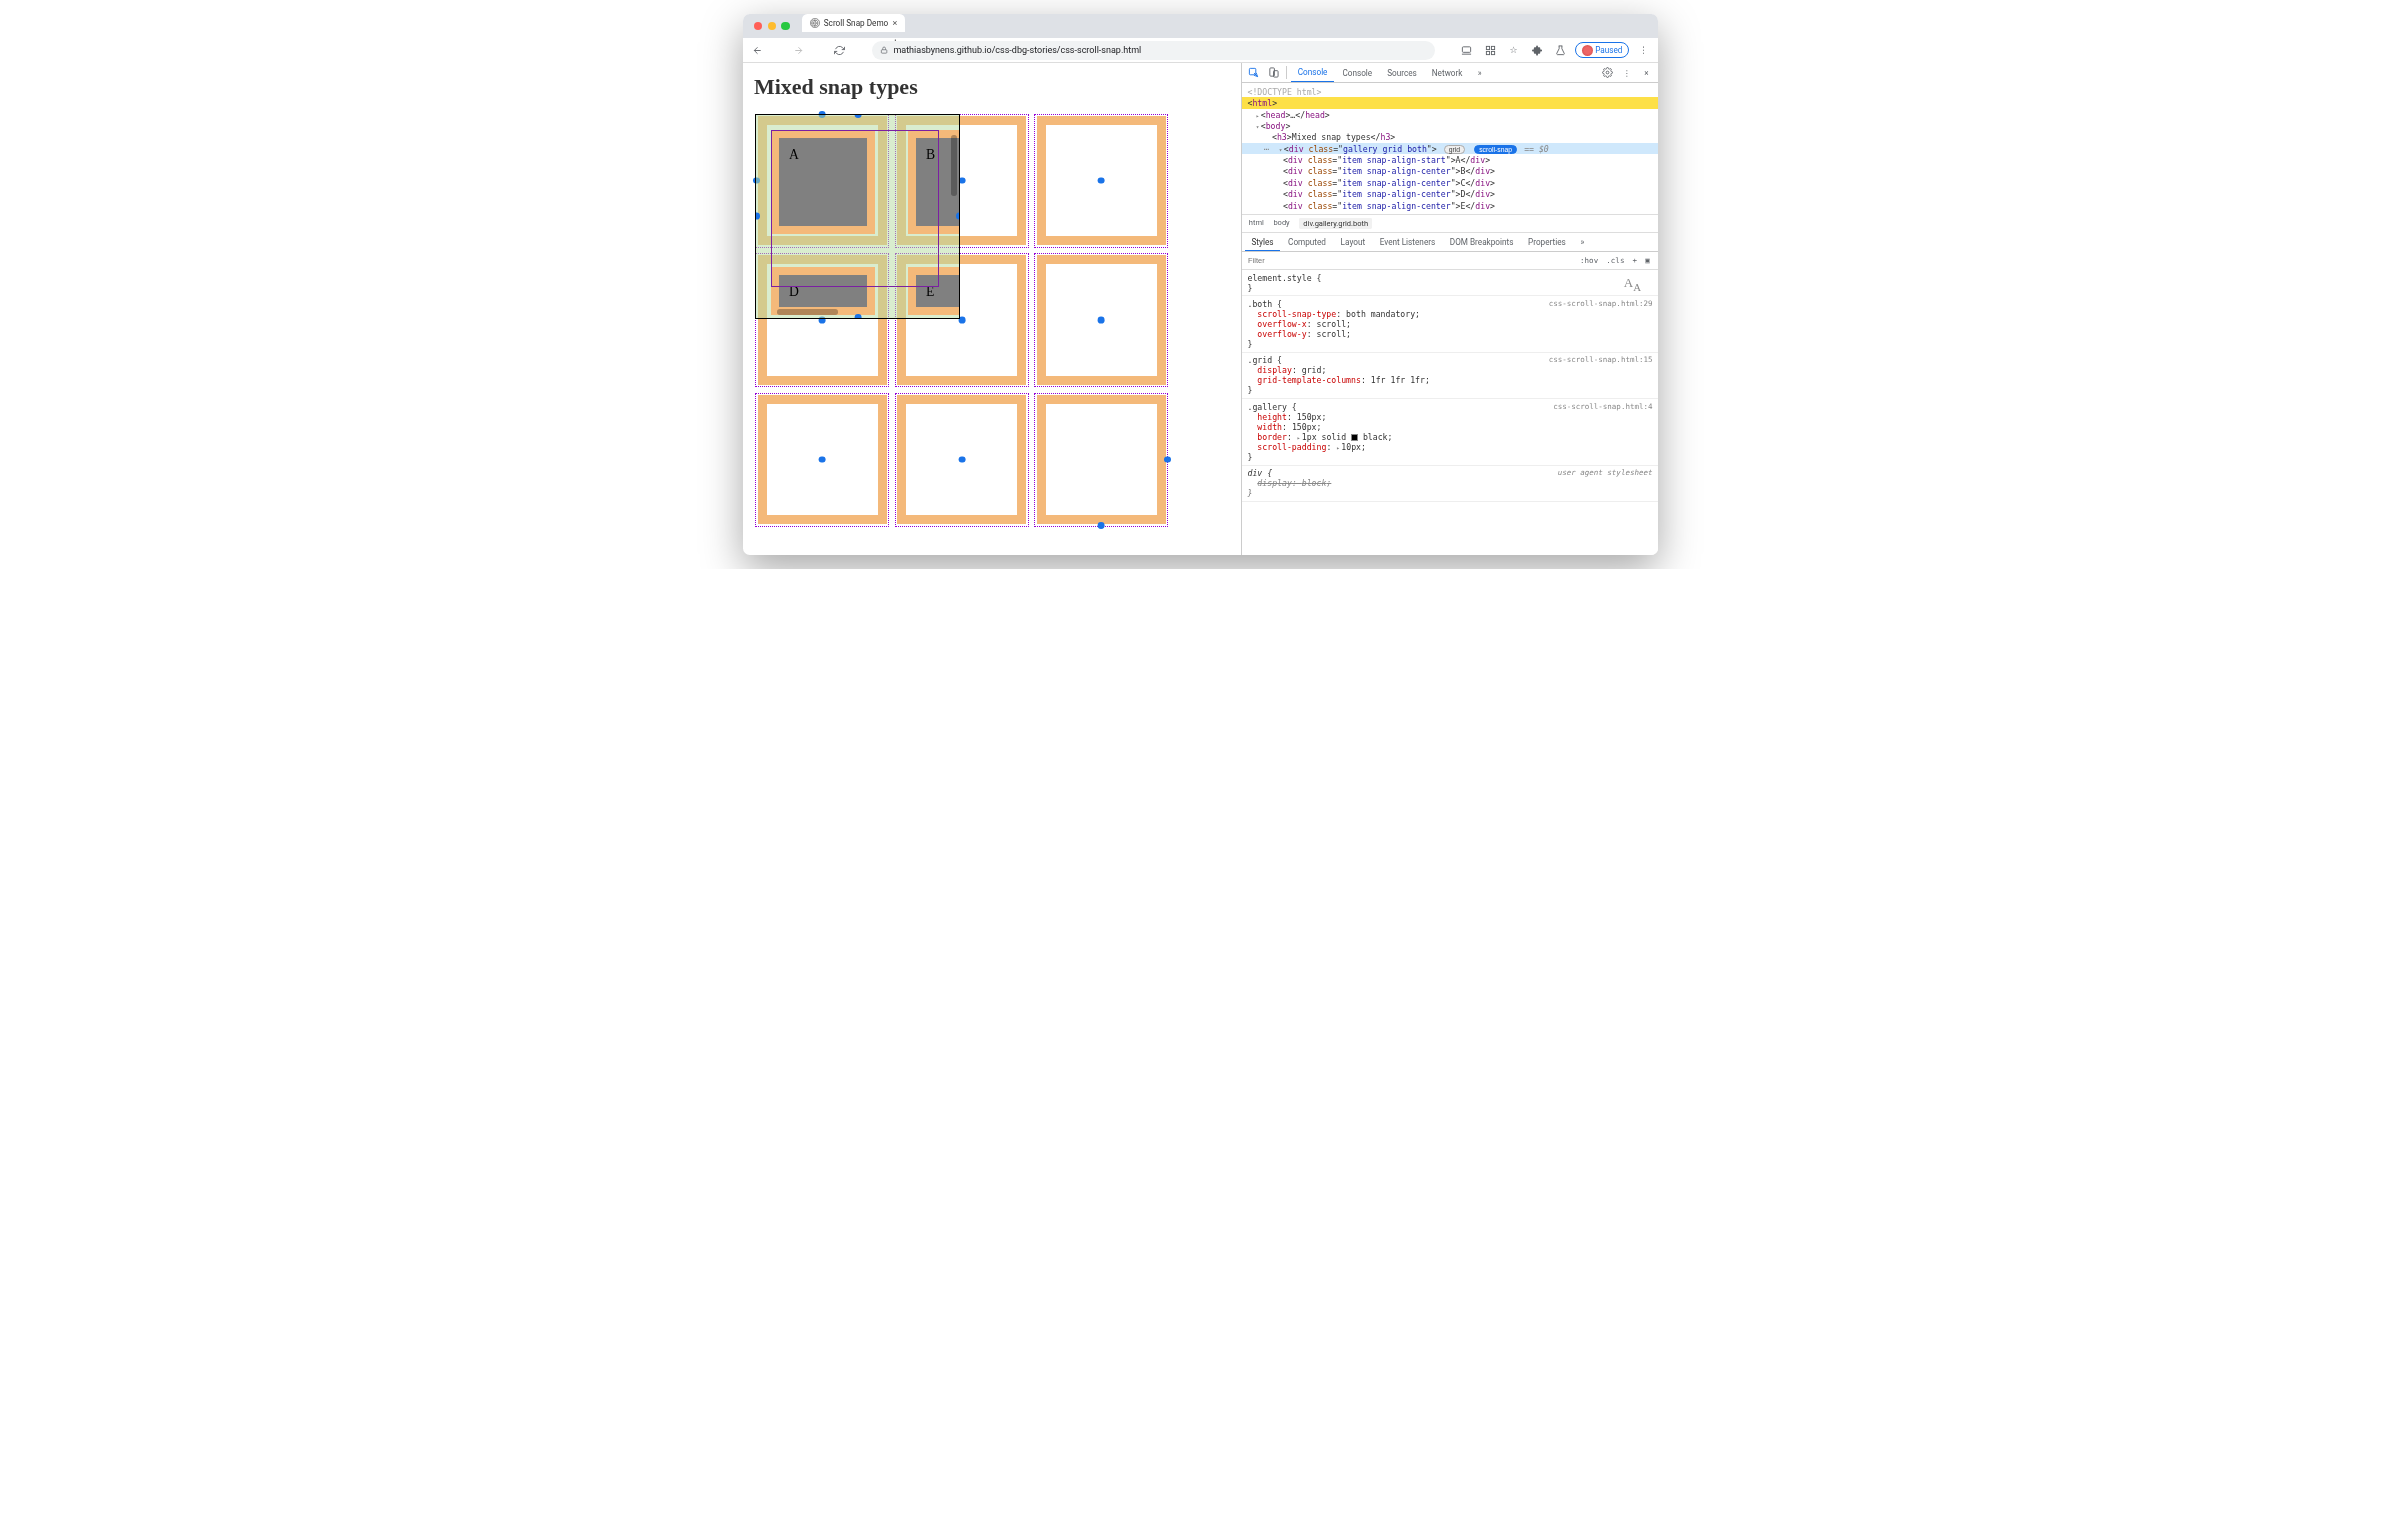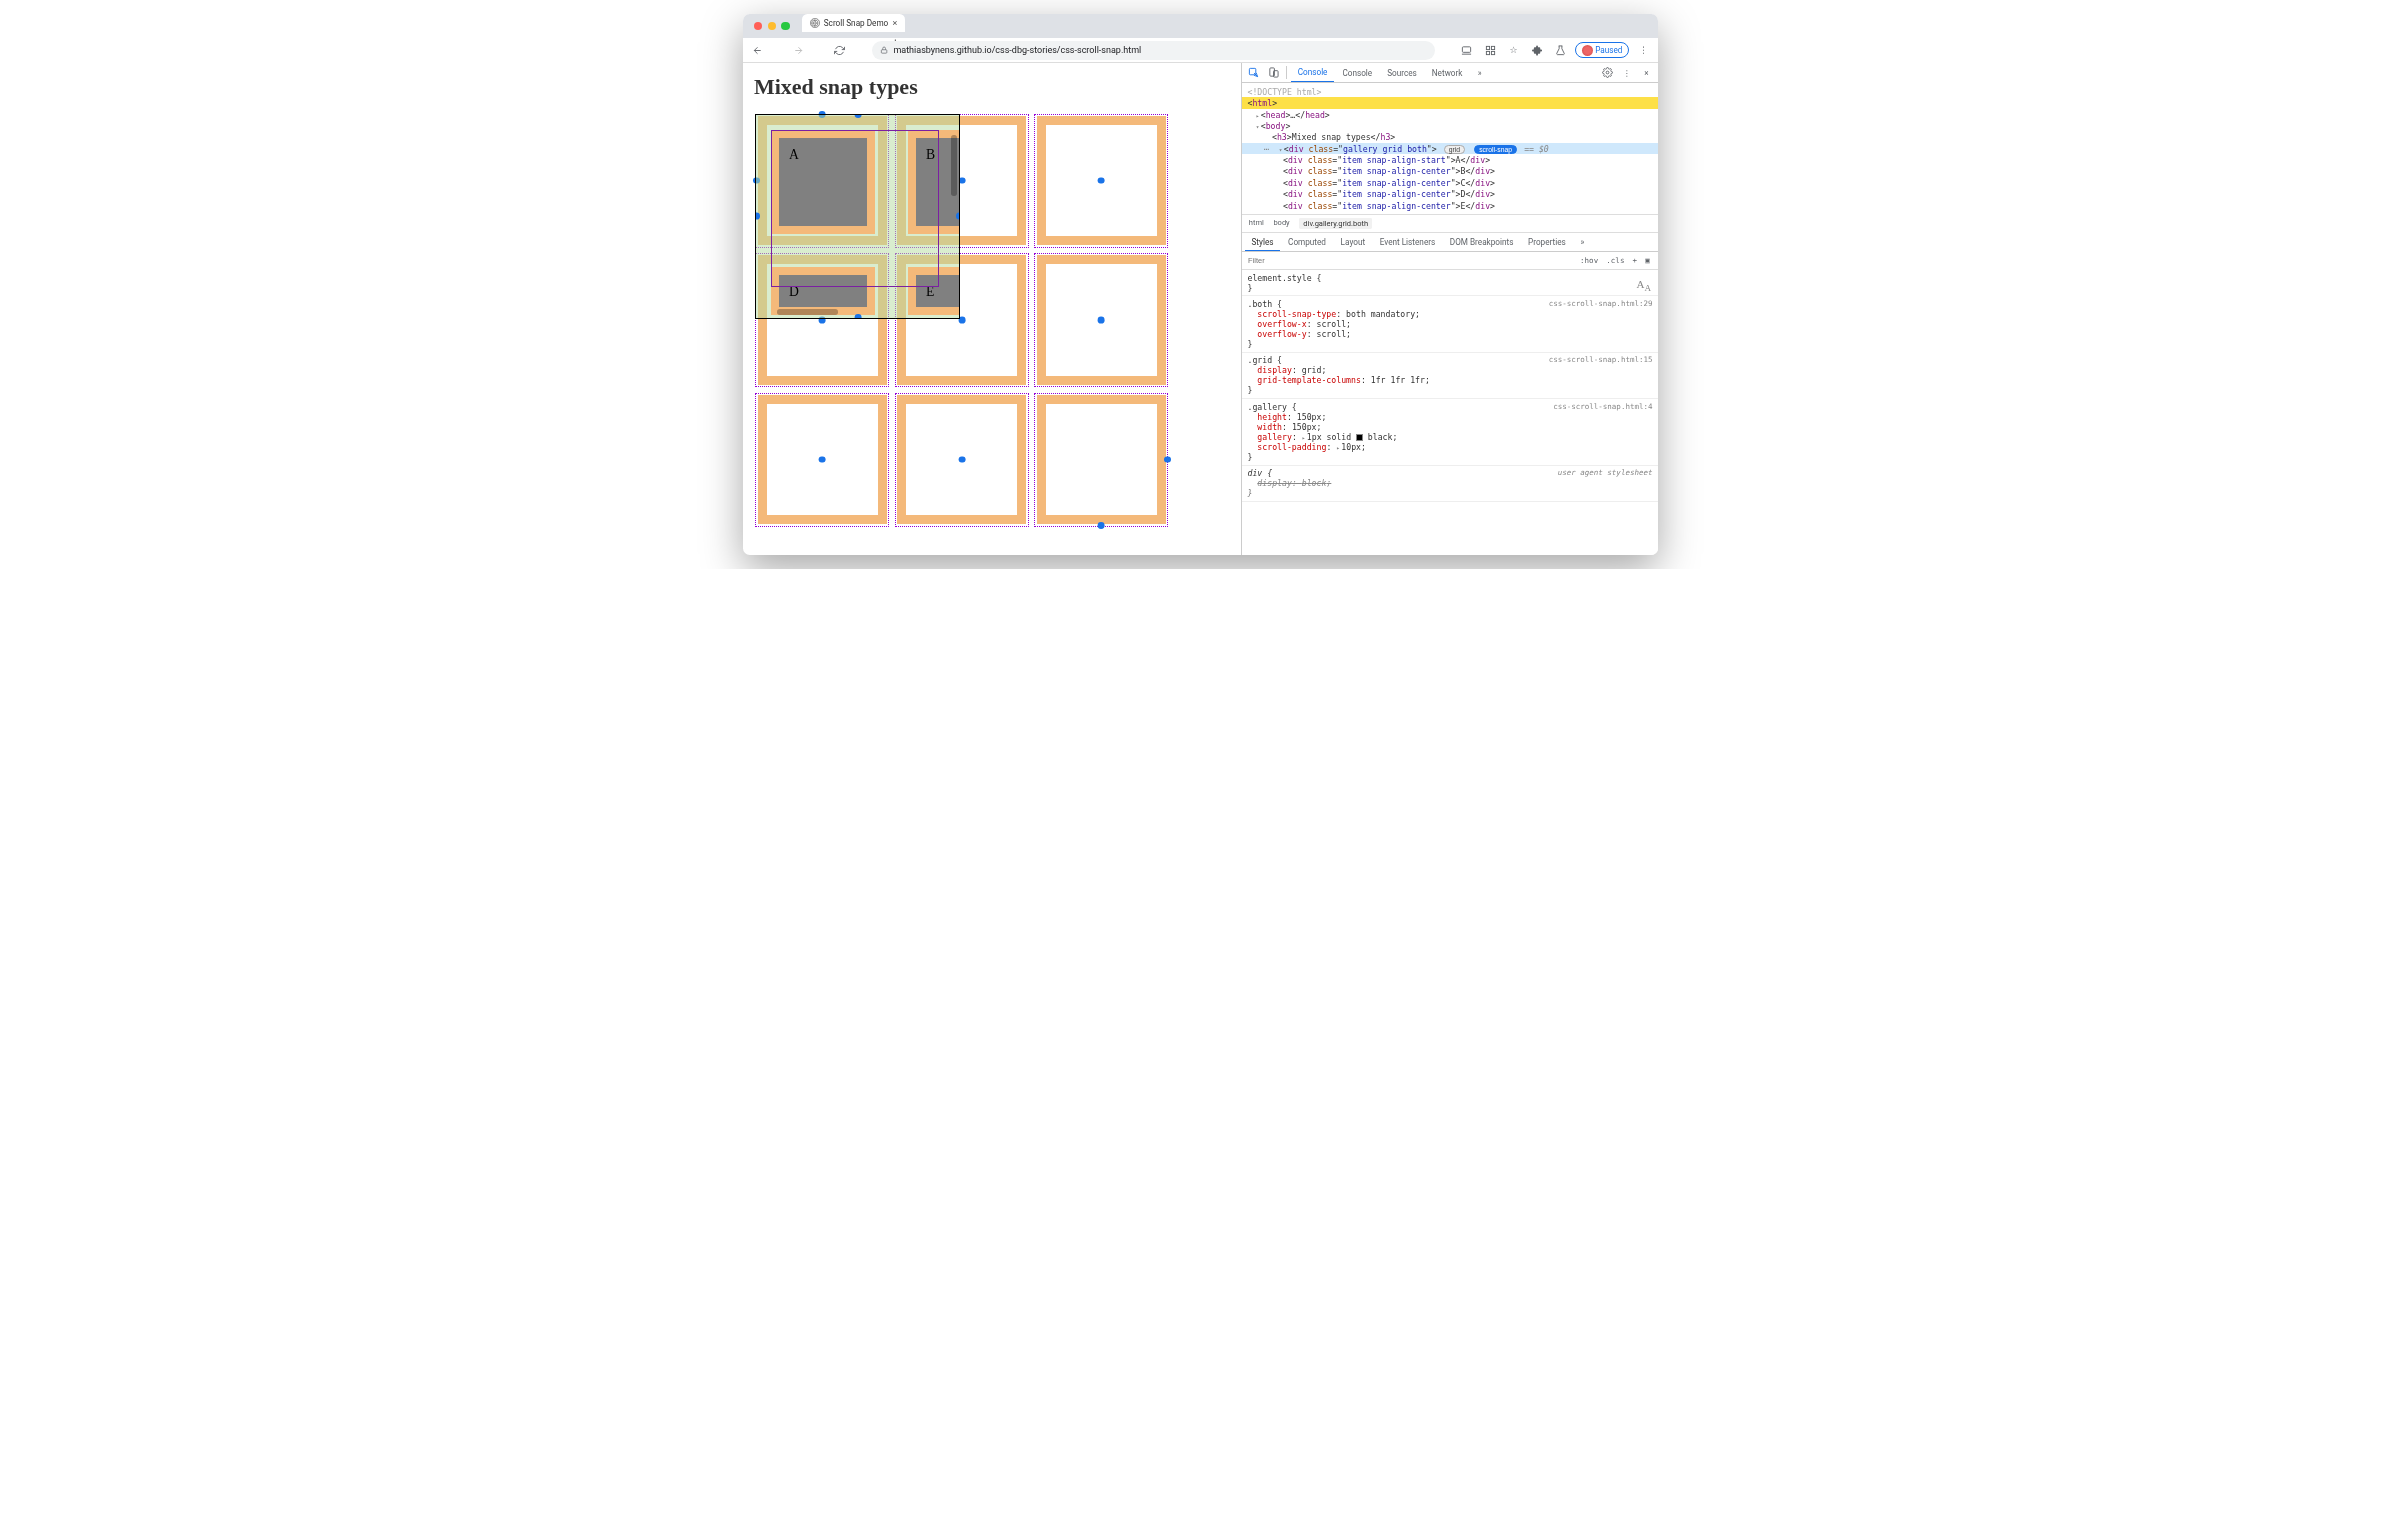--- a/index.html
+++ b/index.html
@@ -131,21 +131,21 @@
   
   .styles { font-family: ui-monospace, Menlo, monospace; font-size: 8.2px; overflow: auto; flex: 1; }
   .rule { border-bottom: 0.7px solid #eee; padding: 2.7px 5.5px; position: relative; }
   .rule .source { position: absolute; right: 5.5px; top: 2.7px; color: #888; font-size: 7.5px; }
   .selector { color: #333; }
   .prop { color: #c80000; }
   .val { color: #333; }
   .swatch { display: inline-block; width: 6.8px; height: 6.8px; border: 0.7px solid #888; background: #000; vertical-align: middle; }
   .struck { text-decoration: line-through; color: #888; }
   .italic { font-style: italic; color: #777; }
-  .aa { position: absolute; right: 7px; bottom: 2.7px; font-family: serif; font-size: 11px; color: #888; }
+  .aa { position: absolute; right: 17px; bottom: 2.7px; font-family: serif; font-size: 13px; color: #888; }
   .tri::before { content: "▸"; font-size: 6.1px; color: #888; margin-right: 1.4px; }
   
   svg { display: block; }
 </style>
 </head>
 <body>
 
 <div class="browser">
 
   <div class="titlebar">
@@ -378,21 +378,21 @@
           <span class="selector">.grid {</span><br>
           &nbsp;&nbsp;<span class="prop">display</span>: <span class="val">grid</span>;<br>
           &nbsp;&nbsp;<span class="prop">grid-template-columns</span>: <span class="val">1fr 1fr 1fr</span>;<br>
           <span>}</span>
         </div>
         <div class="rule">
           <span class="source">css-scroll-snap.html:4</span>
           <span class="selector">.gallery {</span><br>
           &nbsp;&nbsp;<span class="prop">height</span>: <span class="val">150px</span>;<br>
           &nbsp;&nbsp;<span class="prop">width</span>: <span class="val">150px</span>;<br>
-          &nbsp;&nbsp;<span class="prop">gallery</span>: <span class="tri"></span><span class="val">1px solid </span><span class="swatch"></span> <span class="val">black</span>;<br>
+          &nbsp;&nbsp;<span class="prop">border</span>: <span class="tri"></span><span class="val">1px solid </span><span class="swatch"></span> <span class="val">black</span>;<br>
           &nbsp;&nbsp;<span class="prop">scroll-padding</span>: <span class="tri"></span><span class="val">10px</span>;<br>
           <span>}</span>
         </div>
         <div class="rule italic">
           <span class="source">user agent stylesheet</span>
           <span class="selector">div {</span><br>
           &nbsp;&nbsp;<span class="struck"><span class="prop" style="color:#888">display</span>: <span>block</span>;</span><br>
           <span>}</span>
         </div>
       </div>

